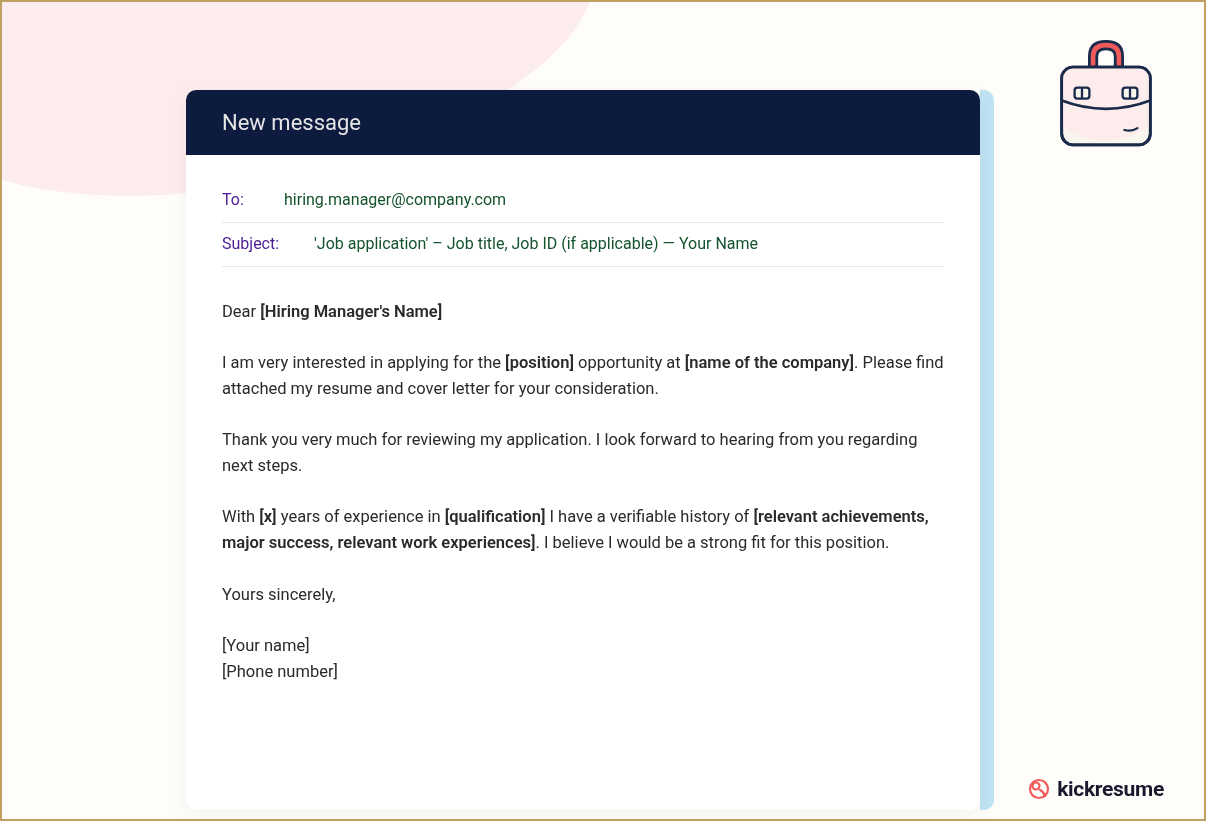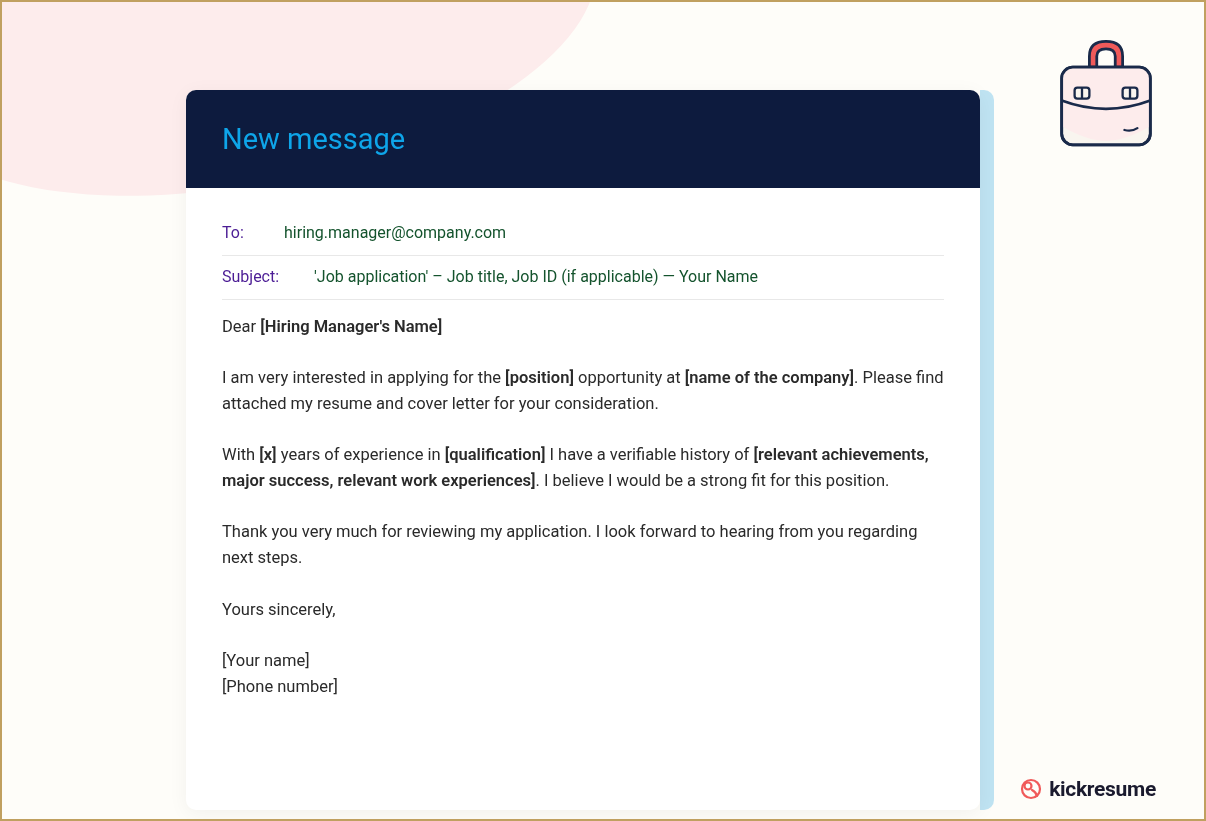--- a/index.html
+++ b/index.html
@@ -59,23 +59,23 @@
     .email-card {
       position: relative;
       background: #ffffff;
       border-radius: 10px;
       overflow: hidden;
       box-shadow: 0 4px 20px rgba(0,0,0,0.05);
       min-height: 720px;
     }
     .email-header {
       background: #0d1b3e;
-      color: #0ea5e9;
-      padding: 32px 36px;
-      font-size: 29px;
+      color: #e5e5e5;
+      padding: 20px 36px;
+      font-size: 22px;
       font-weight: 400;
     }
     .email-body {
       padding: 24px 36px 40px 36px;
       color: #333;
       font-size: 16.5px;
       line-height: 1.55;
     }
     .field-row {
       display: flex;
@@ -88,37 +88,37 @@
       min-width: 52px;
     }
     .field-row.subject .field-label {
       min-width: 82px;
     }
     .field-value {
       color: #14532d;
       margin-left: 10px;
     }
     .email-content {
-      margin-top: 14px;
+      margin-top: 32px;
     }
     .email-content p {
       margin-bottom: 26px;
       color: #2a2a2a;
     }
     .email-content p.tight {
       margin-bottom: 0;
       line-height: 1.6;
     }
     .email-content strong {
       font-weight: 600;
     }
     .brand {
       position: absolute;
       bottom: 18px;
-      right: 48px;
+      right: 40px;
       display: flex;
       align-items: center;
       gap: 6px;
       z-index: 20;
     }
     .brand-icon {
       width: 24px;
       height: 24px;
       color: #f05a5a;
     }
@@ -167,25 +167,25 @@
 
       <div class="email-content">
         <p>
           <span>Dear </span><strong>[Hiring Manager's Name]</strong>
         </p>
 
         <p>
           <span>I am very interested in applying for the </span><strong>[position]</strong><span> opportunity at </span><strong>[name of the company]</strong><span>. Please find attached my resume and cover letter for your consideration.</span>
         </p>
 
+        <p>Thank you very much for reviewing my application. I look forward to hearing from you regarding next steps.</p>
+
         <p>
           <span>With </span><strong>[x]</strong><span> years of experience in </span><strong>[qualification]</strong><span> I have a verifiable history of </span><strong>[relevant achievements, major success, relevant work experiences]</strong><span>. I believe I would be a strong fit for this position.</span>
         </p>
-
-        <p>Thank you very much for reviewing my application. I look forward to hearing from you regarding next steps.</p>
 
         <p>Yours sincerely,</p>
 
         <p class="tight">[Your name]</p>
         <p class="tight">[Phone number]</p>
       </div>
     </div>
   </div>
 </div>
 

